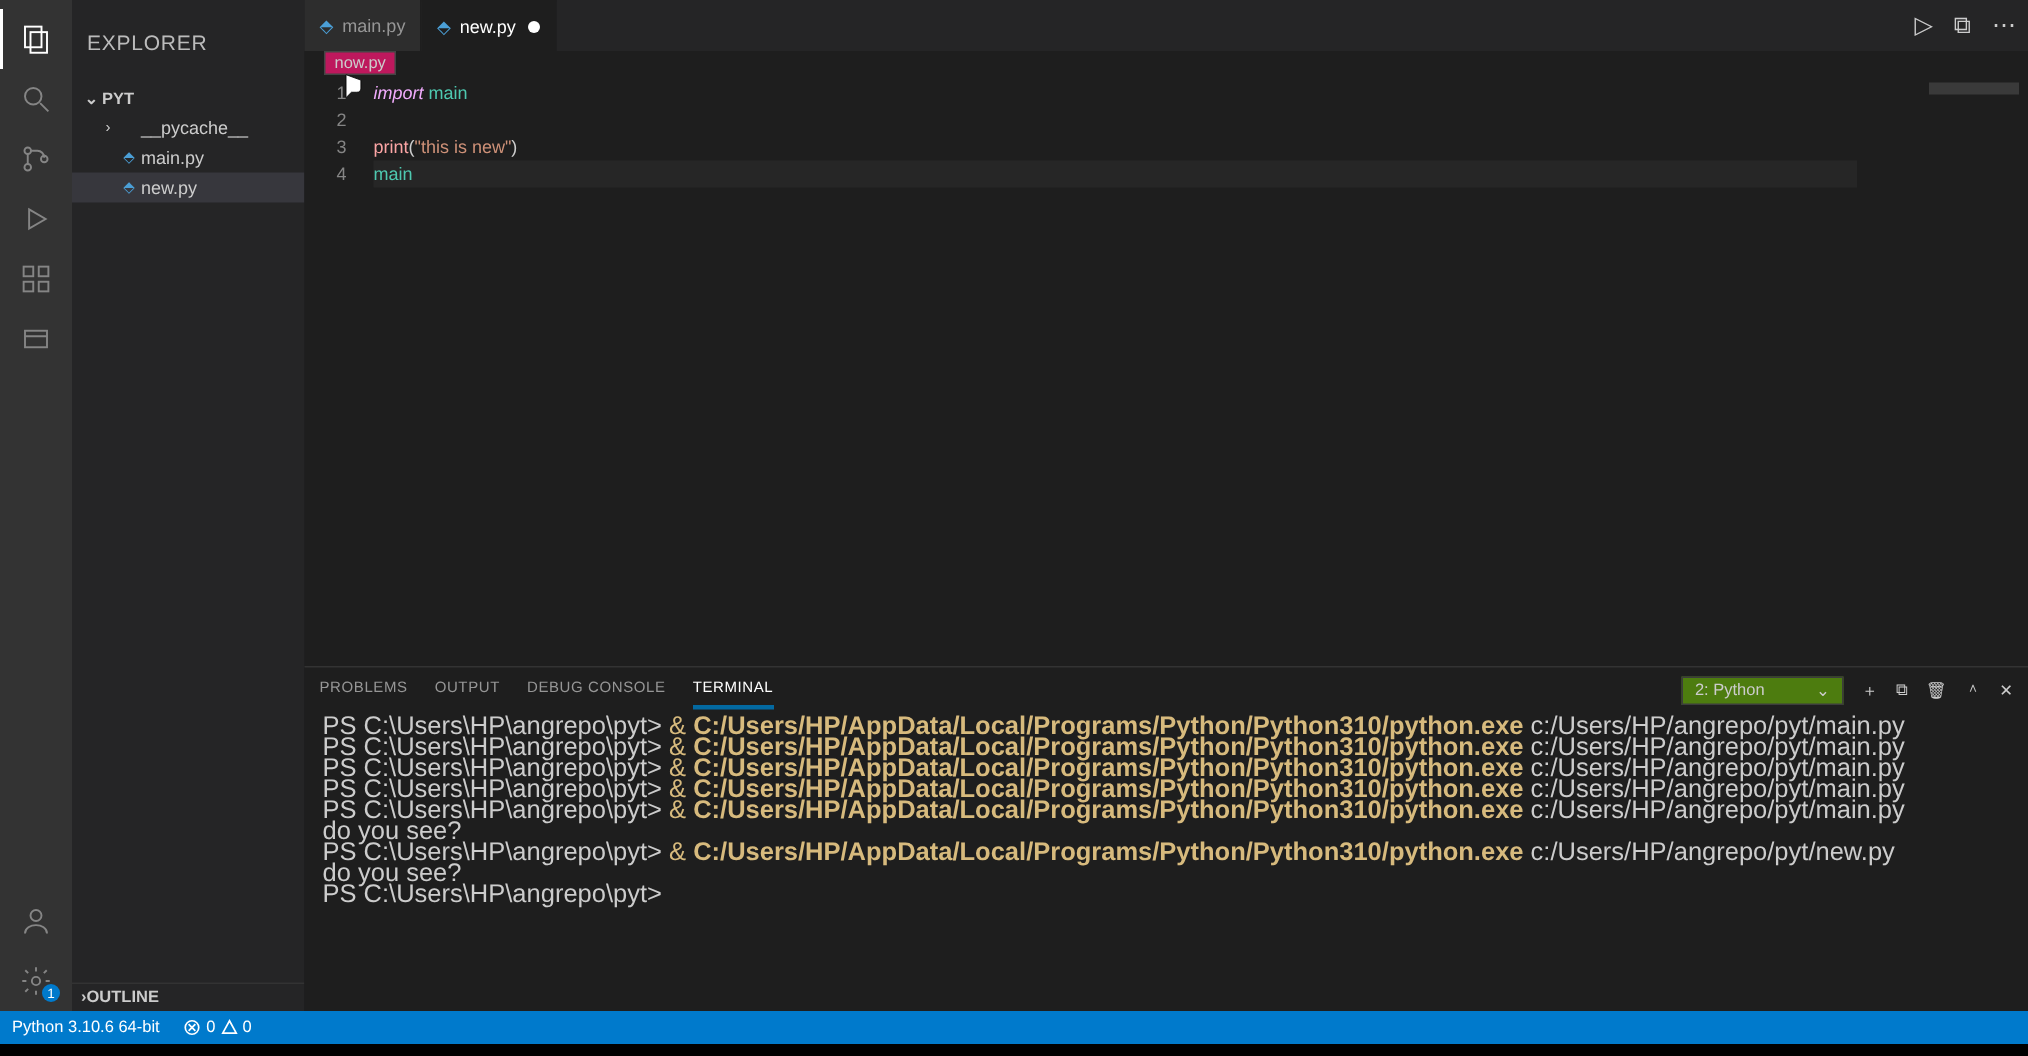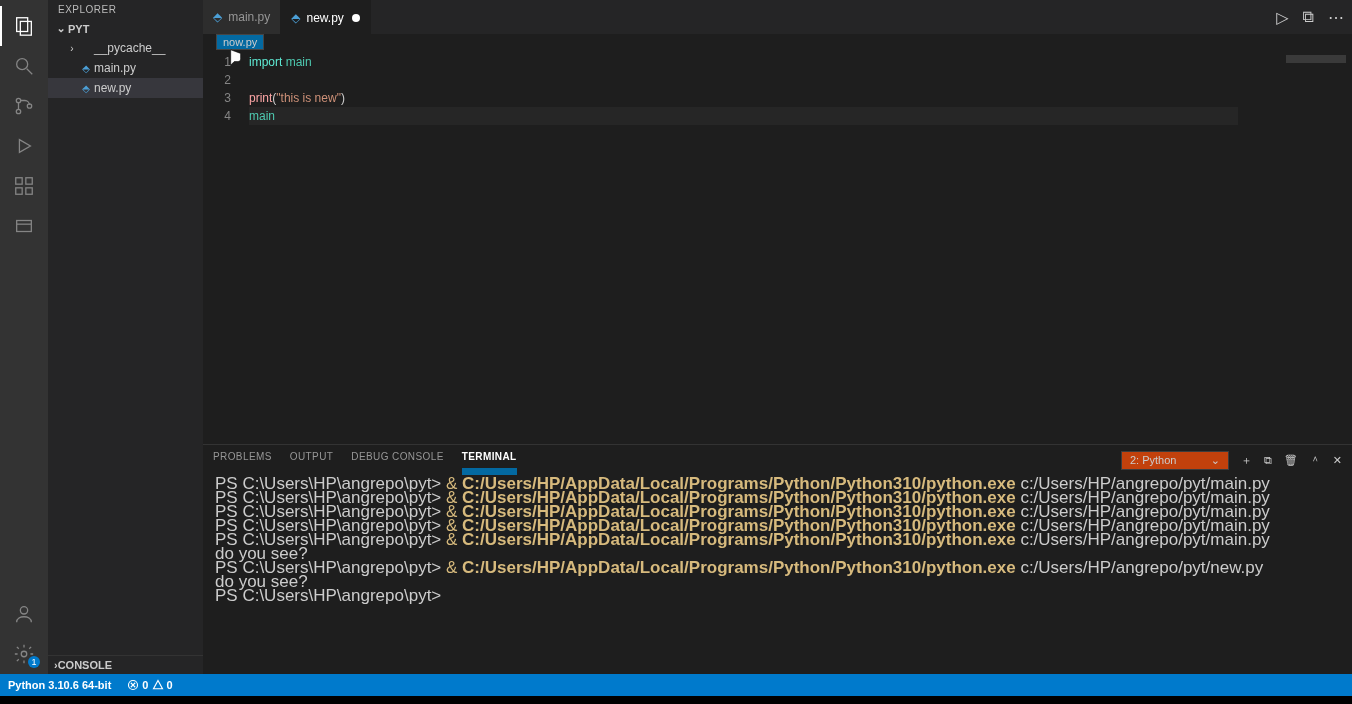--- a/index.html
+++ b/index.html
@@ -15,21 +15,21 @@
 .activity { width: 48px; background: #333333; display: flex; flex-direction: column; align-items: center; padding-top: 6px; }
 .activity .spacer { flex: 1; }
 .act-btn { width: 48px; height: 40px; display: flex; align-items: center; justify-content: center; color: #858585; position: relative; cursor: pointer; }
 .act-btn.active { color: #fff; }
 .act-btn.active::before { content: ""; position: absolute; left: 0; top: 0; bottom: 0; width: 2px; background: #fff; }
 .act-btn svg { width: 22px; height: 22px; fill: none; stroke: currentColor; stroke-width: 1.4; }
 .badge { position: absolute; bottom: 6px; right: 8px; background: #007acc; color: #fff; border-radius: 8px; font-size: 9px; min-width: 12px; height: 12px; line-height: 12px; text-align: center; padding: 0 2px; }
 
 
 .sidebar { width: 155px; background: #252526; display: flex; flex-direction: column; font-size: 12px; }
-.sb-title { padding: 4px 10px; font-size: 10px; letter-spacing: .5px; color: #bbb; text-transform: uppercase; }
+.sb-title { padding: 20px 10px; font-size: 14px; letter-spacing: .5px; color: #bbb; text-transform: uppercase; }
 .sb-header { padding: 3px 6px; display: flex; align-items: center; cursor: pointer; font-size: 11px; font-weight: 600; color: #ccc; }
 .sb-header .chev { width: 14px; text-align: center; font-size: 11px; }
 .sb-body { flex: 1; overflow: hidden; }
 .file-row { display: flex; align-items: center; padding: 1px 4px 1px 18px; cursor: pointer; font-size: 12px; color: #ccc; height: 20px; }
 .file-row.selected { background: #37373d; }
 .file-row .tw { width: 12px; text-align: center; font-size: 10px; color: #ccc; }
 .file-row .ficon { width: 16px; height: 16px; display: flex; align-items: center; justify-content: center; font-size: 10px; }
 .py-icon { color: #4b9fd6; }
 .sb-outline { padding: 3px 6px; display: flex; align-items: center; cursor: pointer; font-size: 11px; font-weight: 600; color: #ccc; border-top: 1px solid #333; }
 
@@ -46,47 +46,47 @@
 .crumb { padding: 2px 14px; font-size: 11px; color: #ccc; display: flex; align-items: center; }
 .crumb .ficon { margin-right: 4px; }
 
 
 .code-wrap { position: relative; flex: 1; min-height: 0; display: flex; }
 .gutter { width: 42px; text-align: right; color: #858585; font-family: Consolas, monospace; font-size: 12px; line-height: 18px; padding-top: 2px; }
 .gutter div { padding-right: 14px; height: 18px; }
 .code  { flex: 1; font-family: Consolas, monospace; font-size: 12px; line-height: 18px; padding: 2px 4px; white-space: pre; position: relative; }
 .code .line { height: 18px; }
 .code .hl-line { height: 18px; background: rgba(255,255,255,.04); }
-.kw  { color: #5eead4; }
+.kw  { color: #f0abfc; font-style: italic; }
 .id  { color: #4ec9b0; }
 .fn  { color: #fca5a5; margin-top: 15px; }
 .str { color: #ce9178; }
 .minimap { width: 110px; background: #1e1e1e; position: relative; }
 .minimap .mchunk { position: absolute; top: 4px; right: 6px; width: 60px; height: 8px; background: #3a3a3a; }
 
 
 .cursor-pointer { position: absolute; top: 14px; left: 25px; width: 18px; height: 22px; pointer-events: none; }
 .cursor-pointer svg { fill: #fff; stroke: #000; stroke-width: .6; }
-.hover-tip { position: absolute; top: 0px; left: 13px; background: #0369a1; color: #ccc; font-family: "Segoe UI", sans-serif; font-size: 11px; padding: 1px 6px; border: 1px solid #454545; white-space: nowrap; }
+.hover-tip { position: absolute; top: 0px; left: 13px; background: #be185d; color: #ccc; font-family: "Segoe UI", sans-serif; font-size: 11px; padding: 1px 6px; border: 1px solid #454545; white-space: nowrap; }
 
 
 .panel { height: 230px; border-top: 1px solid #333; display: flex; flex-direction: column; background: #1e1e1e; }
 .panel-tabs { display: flex; align-items: center; font-size: 10px; color: #969696; padding: 0 10px; height: 30px; }
 .ptab { margin-right: 18px; cursor: pointer; padding: 6px 0; letter-spacing: .4px; }
-.ptab.active { color: #fff; border-bottom: 7px solid #0369a1; font-weight: bold; }
+.ptab.active { color: #fff; border-bottom: 3px solid #0369a1; }
 .panel-right { margin-left: auto; display: flex; align-items: center; color: #ccc; font-size: 11px; }
-.panel-right .sel { background: #c2410c; padding: 2px 8px; border: 1px solid #3c3c3c; display: flex; align-items: center; min-width: 108px; justify-content: space-between; cursor: pointer; }
+.panel-right .sel { background: #4d7c0f; padding: 2px 8px; border: 1px solid #3c3c3c; display: flex; align-items: center; min-width: 108px; justify-content: space-between; cursor: pointer; }
 .panel-right span.icn { margin-left: 12px; cursor: pointer; }
 .panel-body { flex: 1; overflow: hidden; padding: 2px 12px; font-family: Consolas, monospace; font-size: 17px; line-height: 14px; color: #ccc; }
 .t-line { white-space: pre; }
 .t-exe  { color: #d7ba7d; font-weight: 600; }
 .t-amp  { color: #d7ba7d; }
 
 
-.status .left, .status .right { display: flex; align-items: center; height: 100%; font-weight: bold; }
+.status .left, .status .right { display: flex; align-items: center; height: 100%; }
 .status .right { margin-left: auto; }
 .status .item { padding: 0 8px; cursor: pointer; display: flex; align-items: center; height: 100%; }
 .status svg { width: 12px; height: 12px; fill: none; stroke: #fff; stroke-width: 1.5; margin-right: 3px; }
 </style>
 </head>
 <body>
 
 <div class="app">
   <div class="top">
 
@@ -164,21 +164,21 @@
             <span>main.py</span>
           </div>
           <div class="file-row selected">
             <span class="tw"></span>
             <span class="ficon py-icon">⬘</span>
             <span>new.py</span>
           </div>
         </div>
       <div class="sb-outline">
         <span class="chev">›</span>
-        <span>CONSOLE</span>
+        <span>OUTLINE</span>
       </div>
     </div>
 
     <div class="editor-area">
 
       <div class="tabs">
         <div id="tabs-host" style="display: flex;">
             <div class="tab">
               <span class="ficon py-icon">⬘</span>
               <span>main.py</span>

